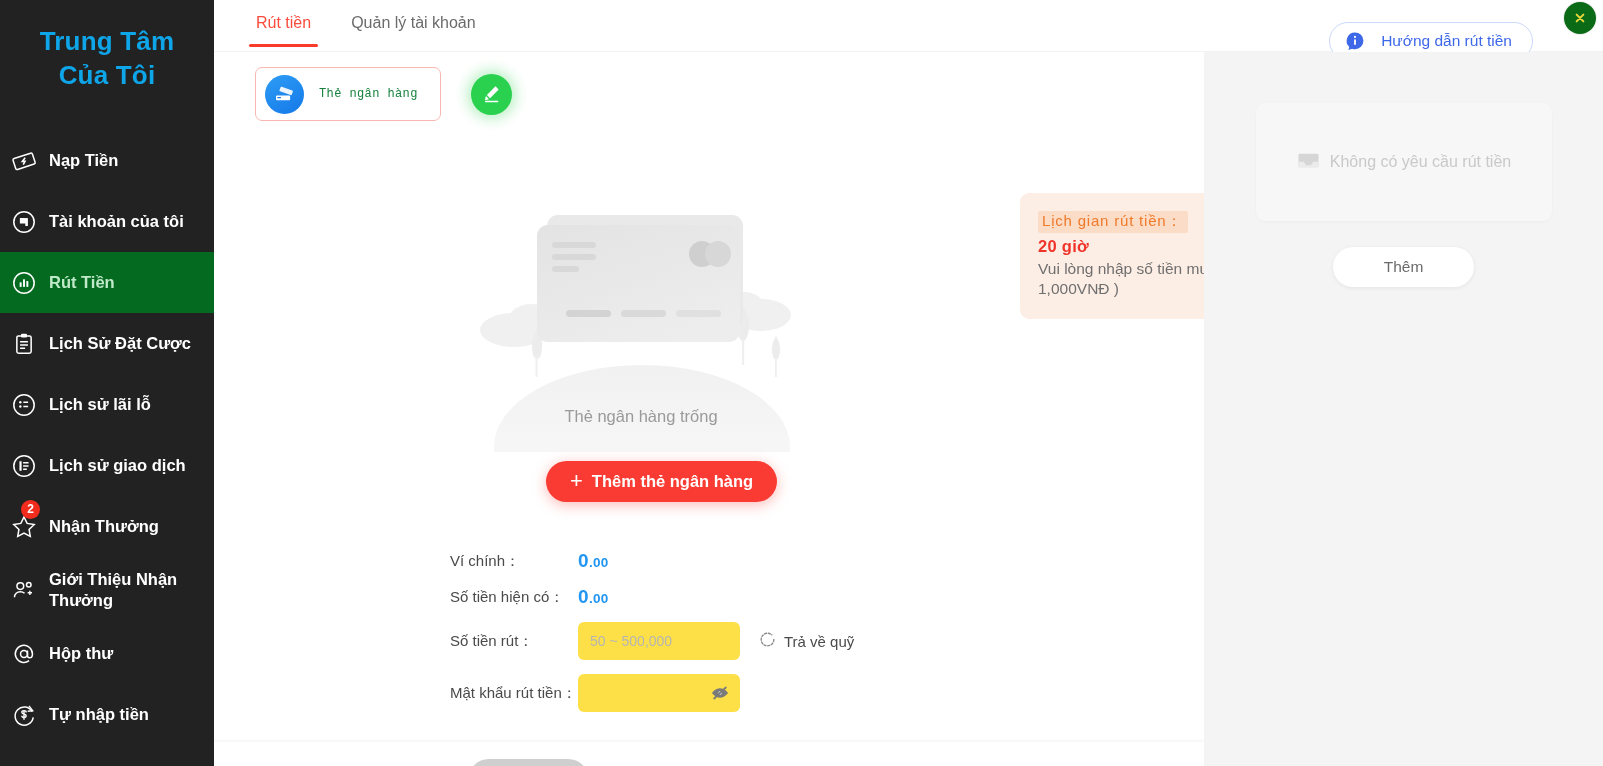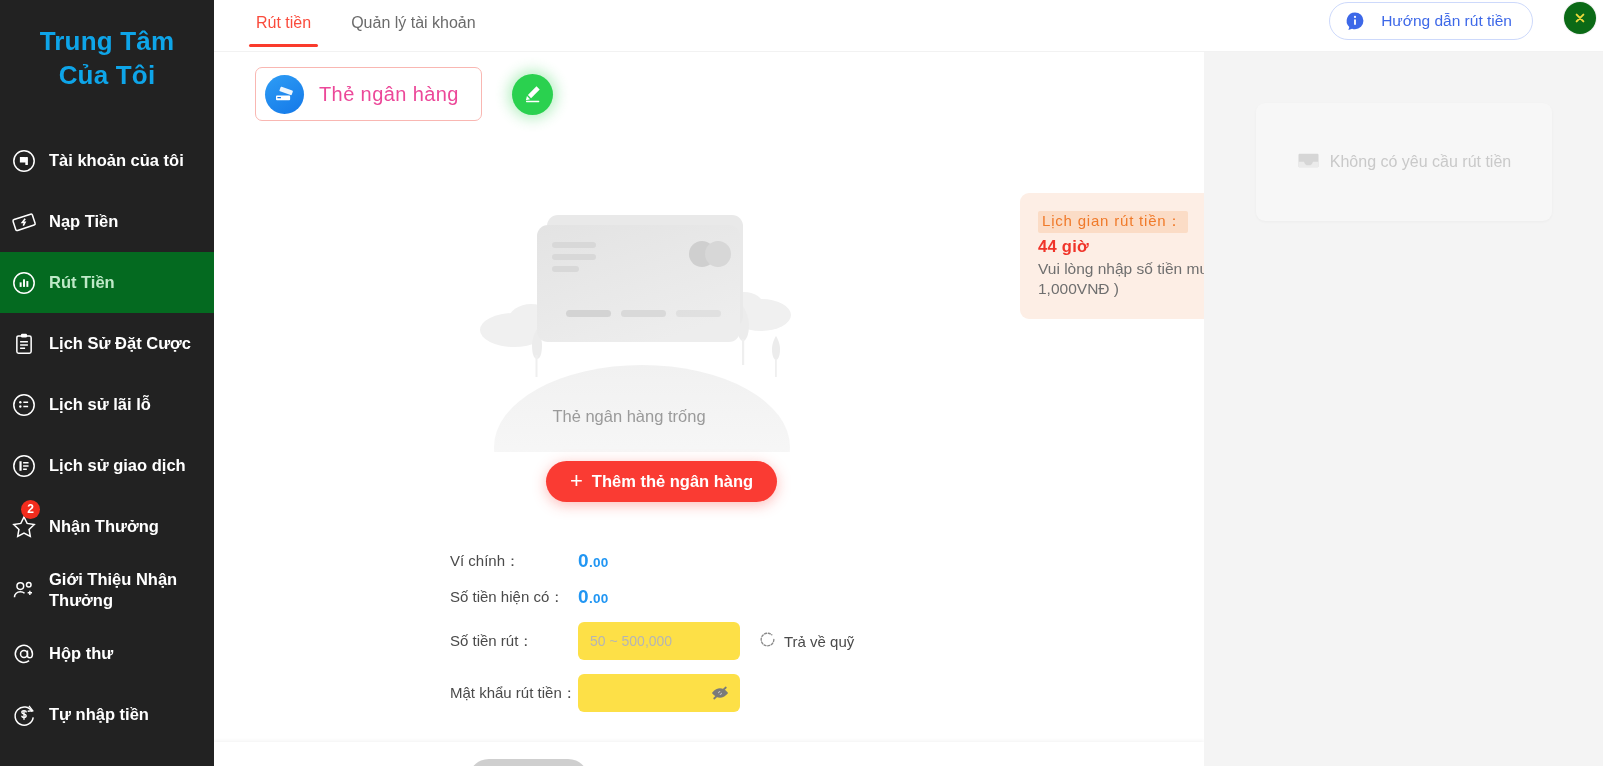--- a/index.html
+++ b/index.html
@@ -99,21 +99,21 @@
     position: absolute;
     left: -7px; right: -7px;
     bottom: -15px;
     height: 3px;
     background: #fa3b2c;
     border-radius: 2px;
   }
 
   .guide-btn {
     position: absolute;
-    top: 2px; right: 70px;
+    top: 22px; right: 70px;
     height: 38px;
     border: 1px solid #cdd9fb;
     border-radius: 19px;
     display: flex; align-items: center;
     gap: 15px;
     padding: 0 20px 0 14px;
     background: #fff;
     color: #3d68e8;
     font-size: 15.5px;
     cursor: pointer;
@@ -153,39 +153,39 @@
     gap: 15px;
     background: #fff;
     cursor: pointer;
   }
   .method-circle {
     width: 39px; height: 39px; border-radius: 50%;
     background: linear-gradient(150deg,#2e9df5 0%,#1478e8 100%);
     display: flex; align-items: center; justify-content: center;
     flex: 0 0 39px;
   }
-  .method-label { font-size: 20px; color: #ec4899; letter-spacing: .4px; }
+  .method-label { font-size: 12px; color: #15803d; letter-spacing: .4px; font-family: Liberation Mono, monospace; }
   .edit-circle {
     width: 41px; height: 41px; border-radius: 50%;
     background: #2ad14f;
     display: flex; align-items: center; justify-content: center;
     cursor: pointer;
     box-shadow: 0 0 13px 4px rgba(42,209,79,.32);
   }
 
   
   .illus-wrap {
     position: absolute;
     left: 255px; top: 145px;
     width: 340px; height: 255px;
     pointer-events: none;
   }
   .empty-caption {
     position: absolute;
-    left: 245px; top: 355px; width: 340px;
+    left: 257px; top: 355px; width: 340px;
     text-align: center;
     font-size: 16.5px;
     color: #9a9a9a;
   }
   .add-card-btn {
     position: absolute;
     left: 332px; top: 409px;
     height: 41px;
     border-radius: 21px;
     background: #fa3b33;
@@ -333,36 +333,36 @@
     <div class="brand">
       <div>Trung Tâm</div>
       <div>Của Tôi</div>
     </div>
 
     <nav class="nav">
 
       <div class="nav-item">
         <span class="nav-ico">
           <svg viewBox="0 0 24 24" fill="none" stroke="#ffffff" stroke-width="1.4">
+            <rect x="2.6" y="7" width="18.8" height="10.6" rx="1.4" transform="rotate(-18 12 12)"></rect>
+            <path d="M13.1 9.1l-2.6 3.2h2.4l-1.6 3.1" stroke-width="1.5"></path>
+          </svg>
+        </span>
+        <span class="nav-label">Nạp Tiền</span>
+      </div>
+
+      <div class="nav-item">
+        <span class="nav-ico">
+          <svg viewBox="0 0 24 24" fill="none" stroke="#ffffff" stroke-width="1.4">
             <circle cx="12" cy="12" r="9.4"></circle>
             <path d="M8.2 8.2h4.2a2.6 2.6 0 0 1 0 5.2H8.2z" fill="#ffffff" stroke="none"></path>
             <rect x="13.2" y="8.2" width="2.4" height="7.6" rx=".6" fill="#ffffff" stroke="none"></rect>
           </svg>
         </span>
         <span class="nav-label">Tài khoản của tôi</span>
-      </div>
-
-      <div class="nav-item">
-        <span class="nav-ico">
-          <svg viewBox="0 0 24 24" fill="none" stroke="#ffffff" stroke-width="1.4">
-            <rect x="2.6" y="7" width="18.8" height="10.6" rx="1.4" transform="rotate(-18 12 12)"></rect>
-            <path d="M13.1 9.1l-2.6 3.2h2.4l-1.6 3.1" stroke-width="1.5"></path>
-          </svg>
-        </span>
-        <span class="nav-label">Nạp Tiền</span>
       </div>
 
       <div class="nav-item active">
         <span class="nav-ico">
           <svg viewBox="0 0 24 24" fill="none" stroke="#ffffff" stroke-width="1.4">
             <circle cx="12" cy="12" r="9.4"></circle>
             <rect x="8" y="11.4" width="1.8" height="4.2" fill="#ffffff" stroke="none"></rect>
             <rect x="11.1" y="8.6" width="1.8" height="7" fill="#ffffff" stroke="none"></rect>
             <rect x="14.2" y="10.2" width="1.8" height="5.4" fill="#ffffff" stroke="none"></rect>
           </svg>
@@ -551,21 +551,21 @@
 
         <div class="empty-caption">Thẻ ngân hàng trống</div>
 
         <button class="add-card-btn">
           <span class="plus-sign">+</span>
           <span>Thêm thẻ ngân hàng</span>
         </button>
 
         <div class="notice">
           <span class="notice-title">Lịch gian rút tiền：</span>
-          <div class="notice-hours">44 giờ</div>
+          <div class="notice-hours">20 giờ</div>
           <div class="notice-text">Vui lòng nhập số tiền muốn rút ( 1 điểm = 1,000VNĐ )</div>
         </div>
 
         <div class="form">
           <div class="frow">
             <div class="flabel">Ví chính：</div>
             <div class="famount">
               <span>0</span><span class="cents">.00</span>
             </div>
           </div>
@@ -617,17 +617,18 @@
         <div class="empty-card">
           <span>
             <svg viewBox="0 0 24 24" width="25" height="25" fill="#d6d6d6">
               <path d="M3.4 5.6h17.2a1 1 0 0 1 1 1v10.8a1 1 0 0 1-1 1H3.4a1 1 0 0 1-1-1V6.6a1 1 0 0 1 1-1z"></path>
               <path d="M2.4 13.2h5.3a4.4 4.4 0 0 0 8.6 0h5.3v4.2a1 1 0 0 1-1 1H3.4a1 1 0 0 1-1-1z" fill="#ebebeb"></path>
             </svg>
           </span>
           <span class="empty-card-text">Không có yêu cầu rút tiền</span>
         </div>
 
+        <button class="more-btn">Thêm</button>
       </div>
 
     </div>
   </section>
 </div>
 
 </body></html>

